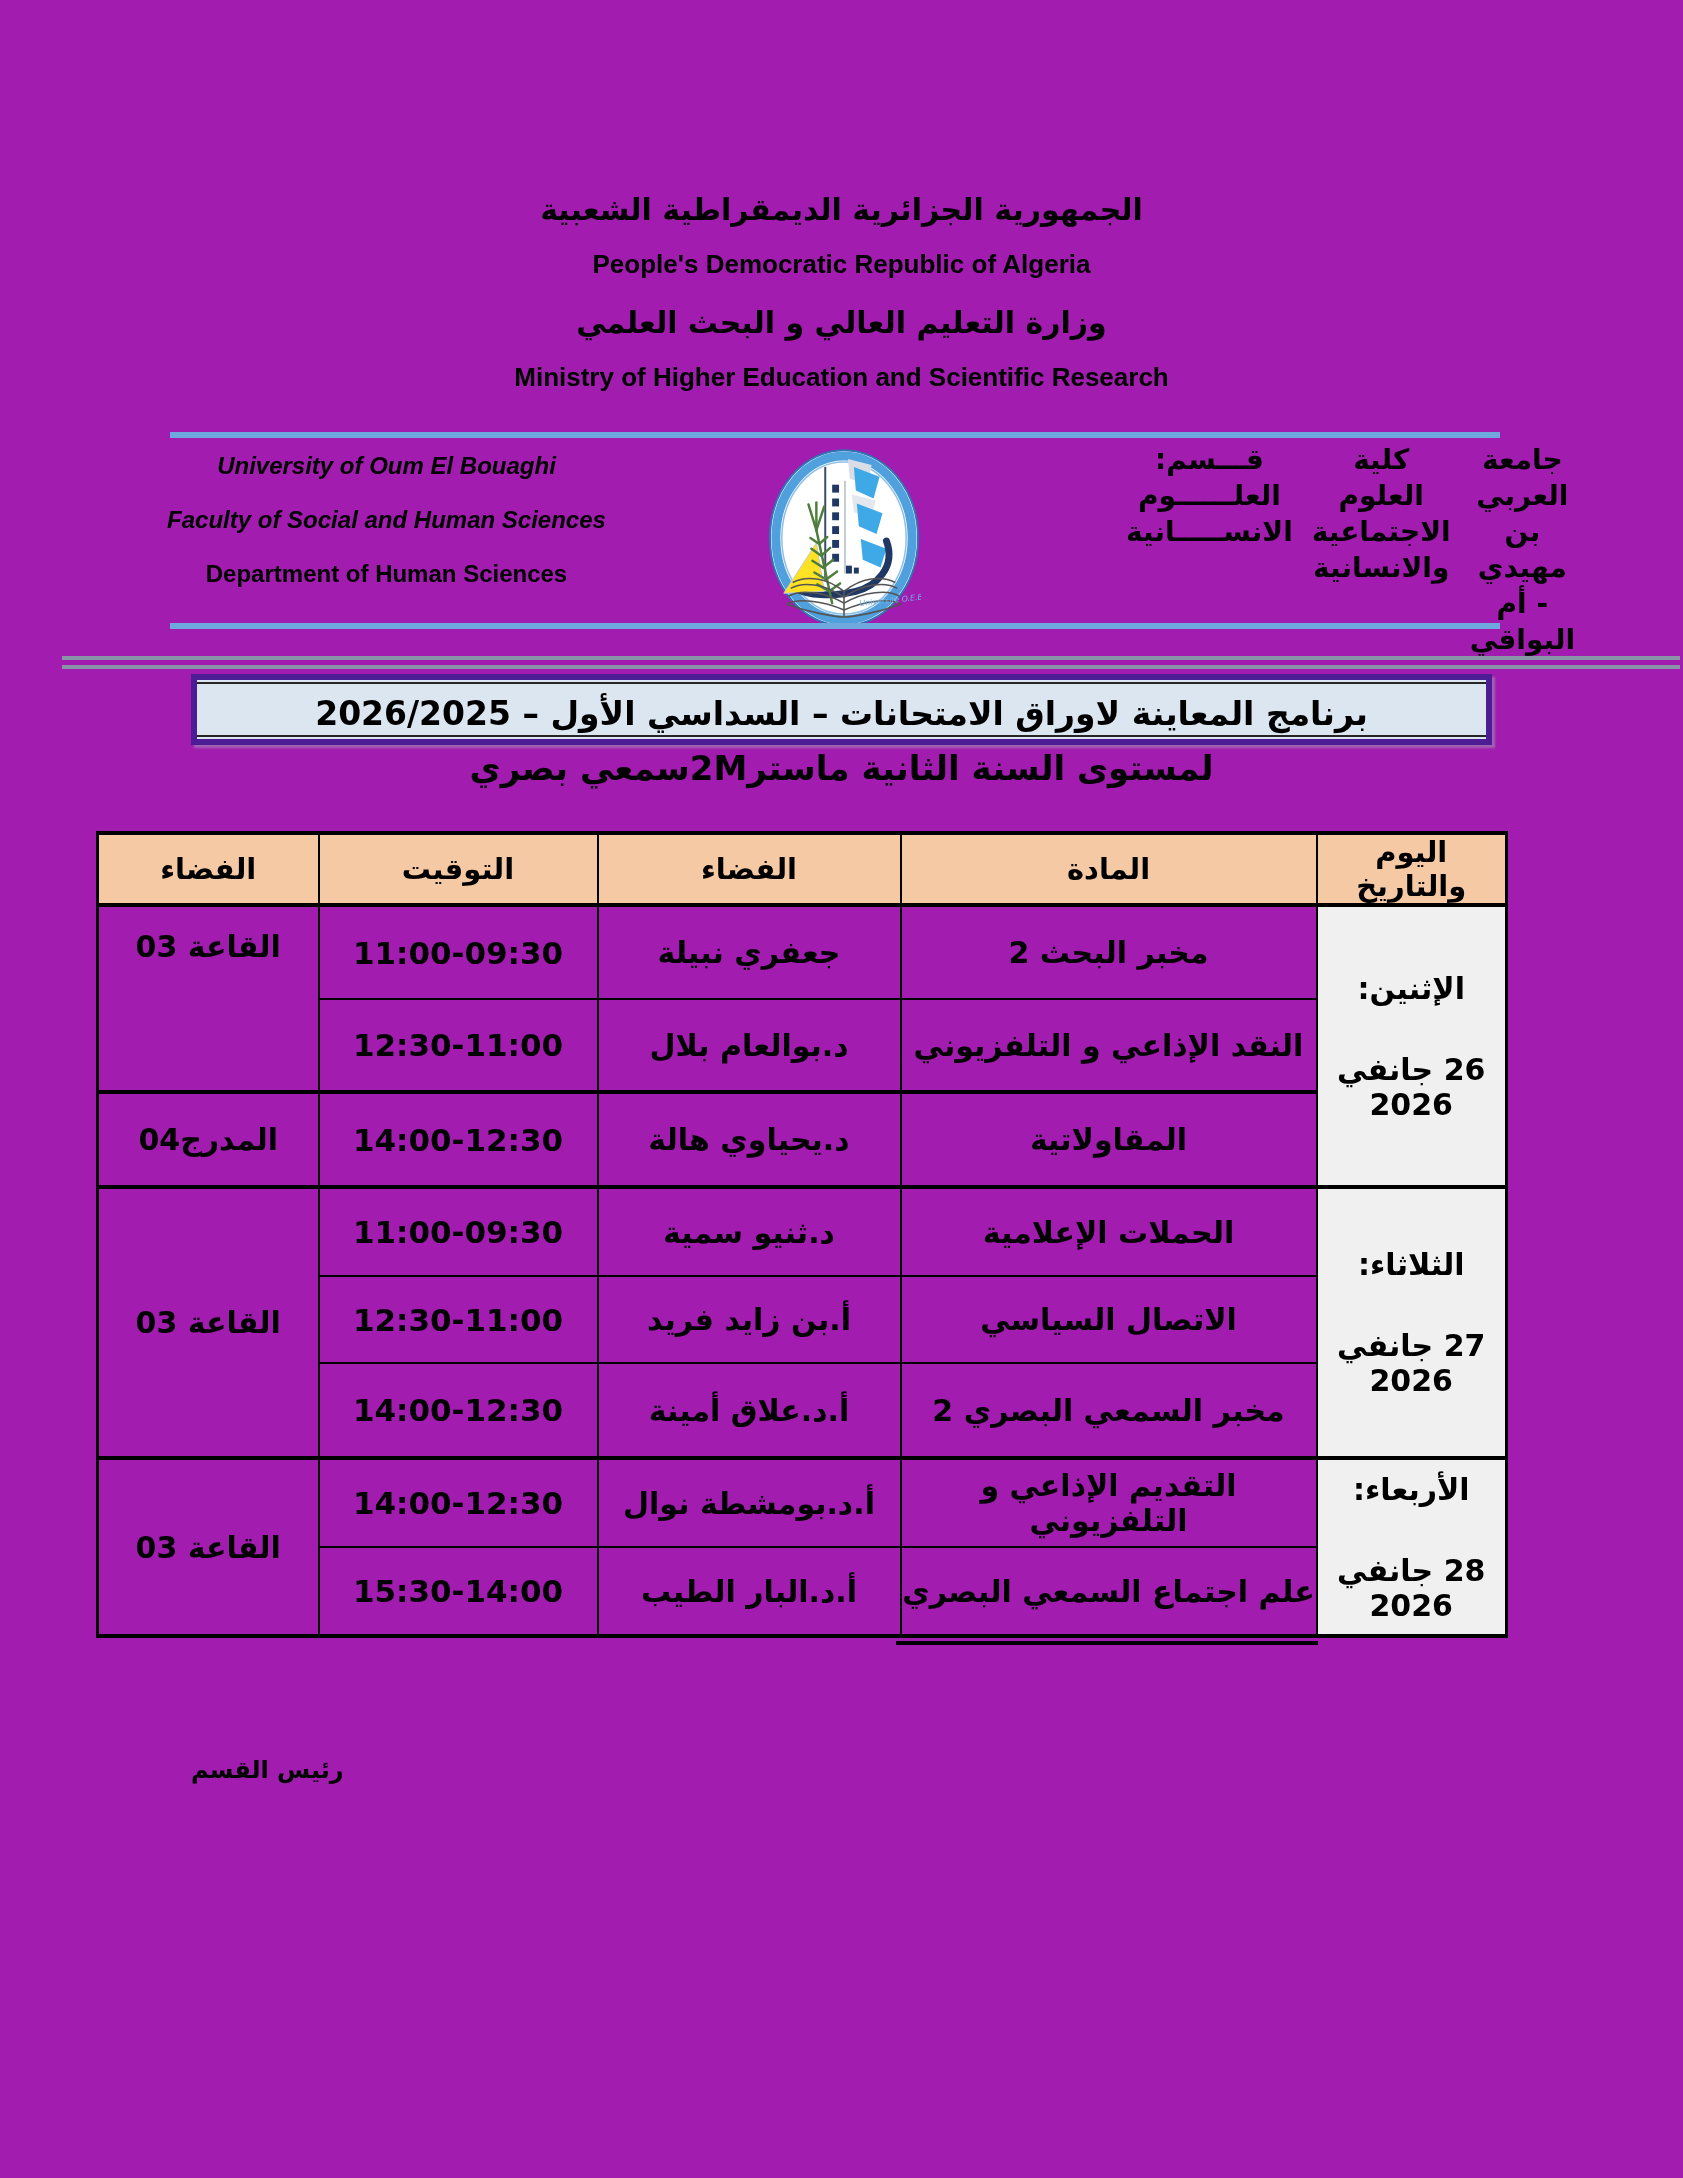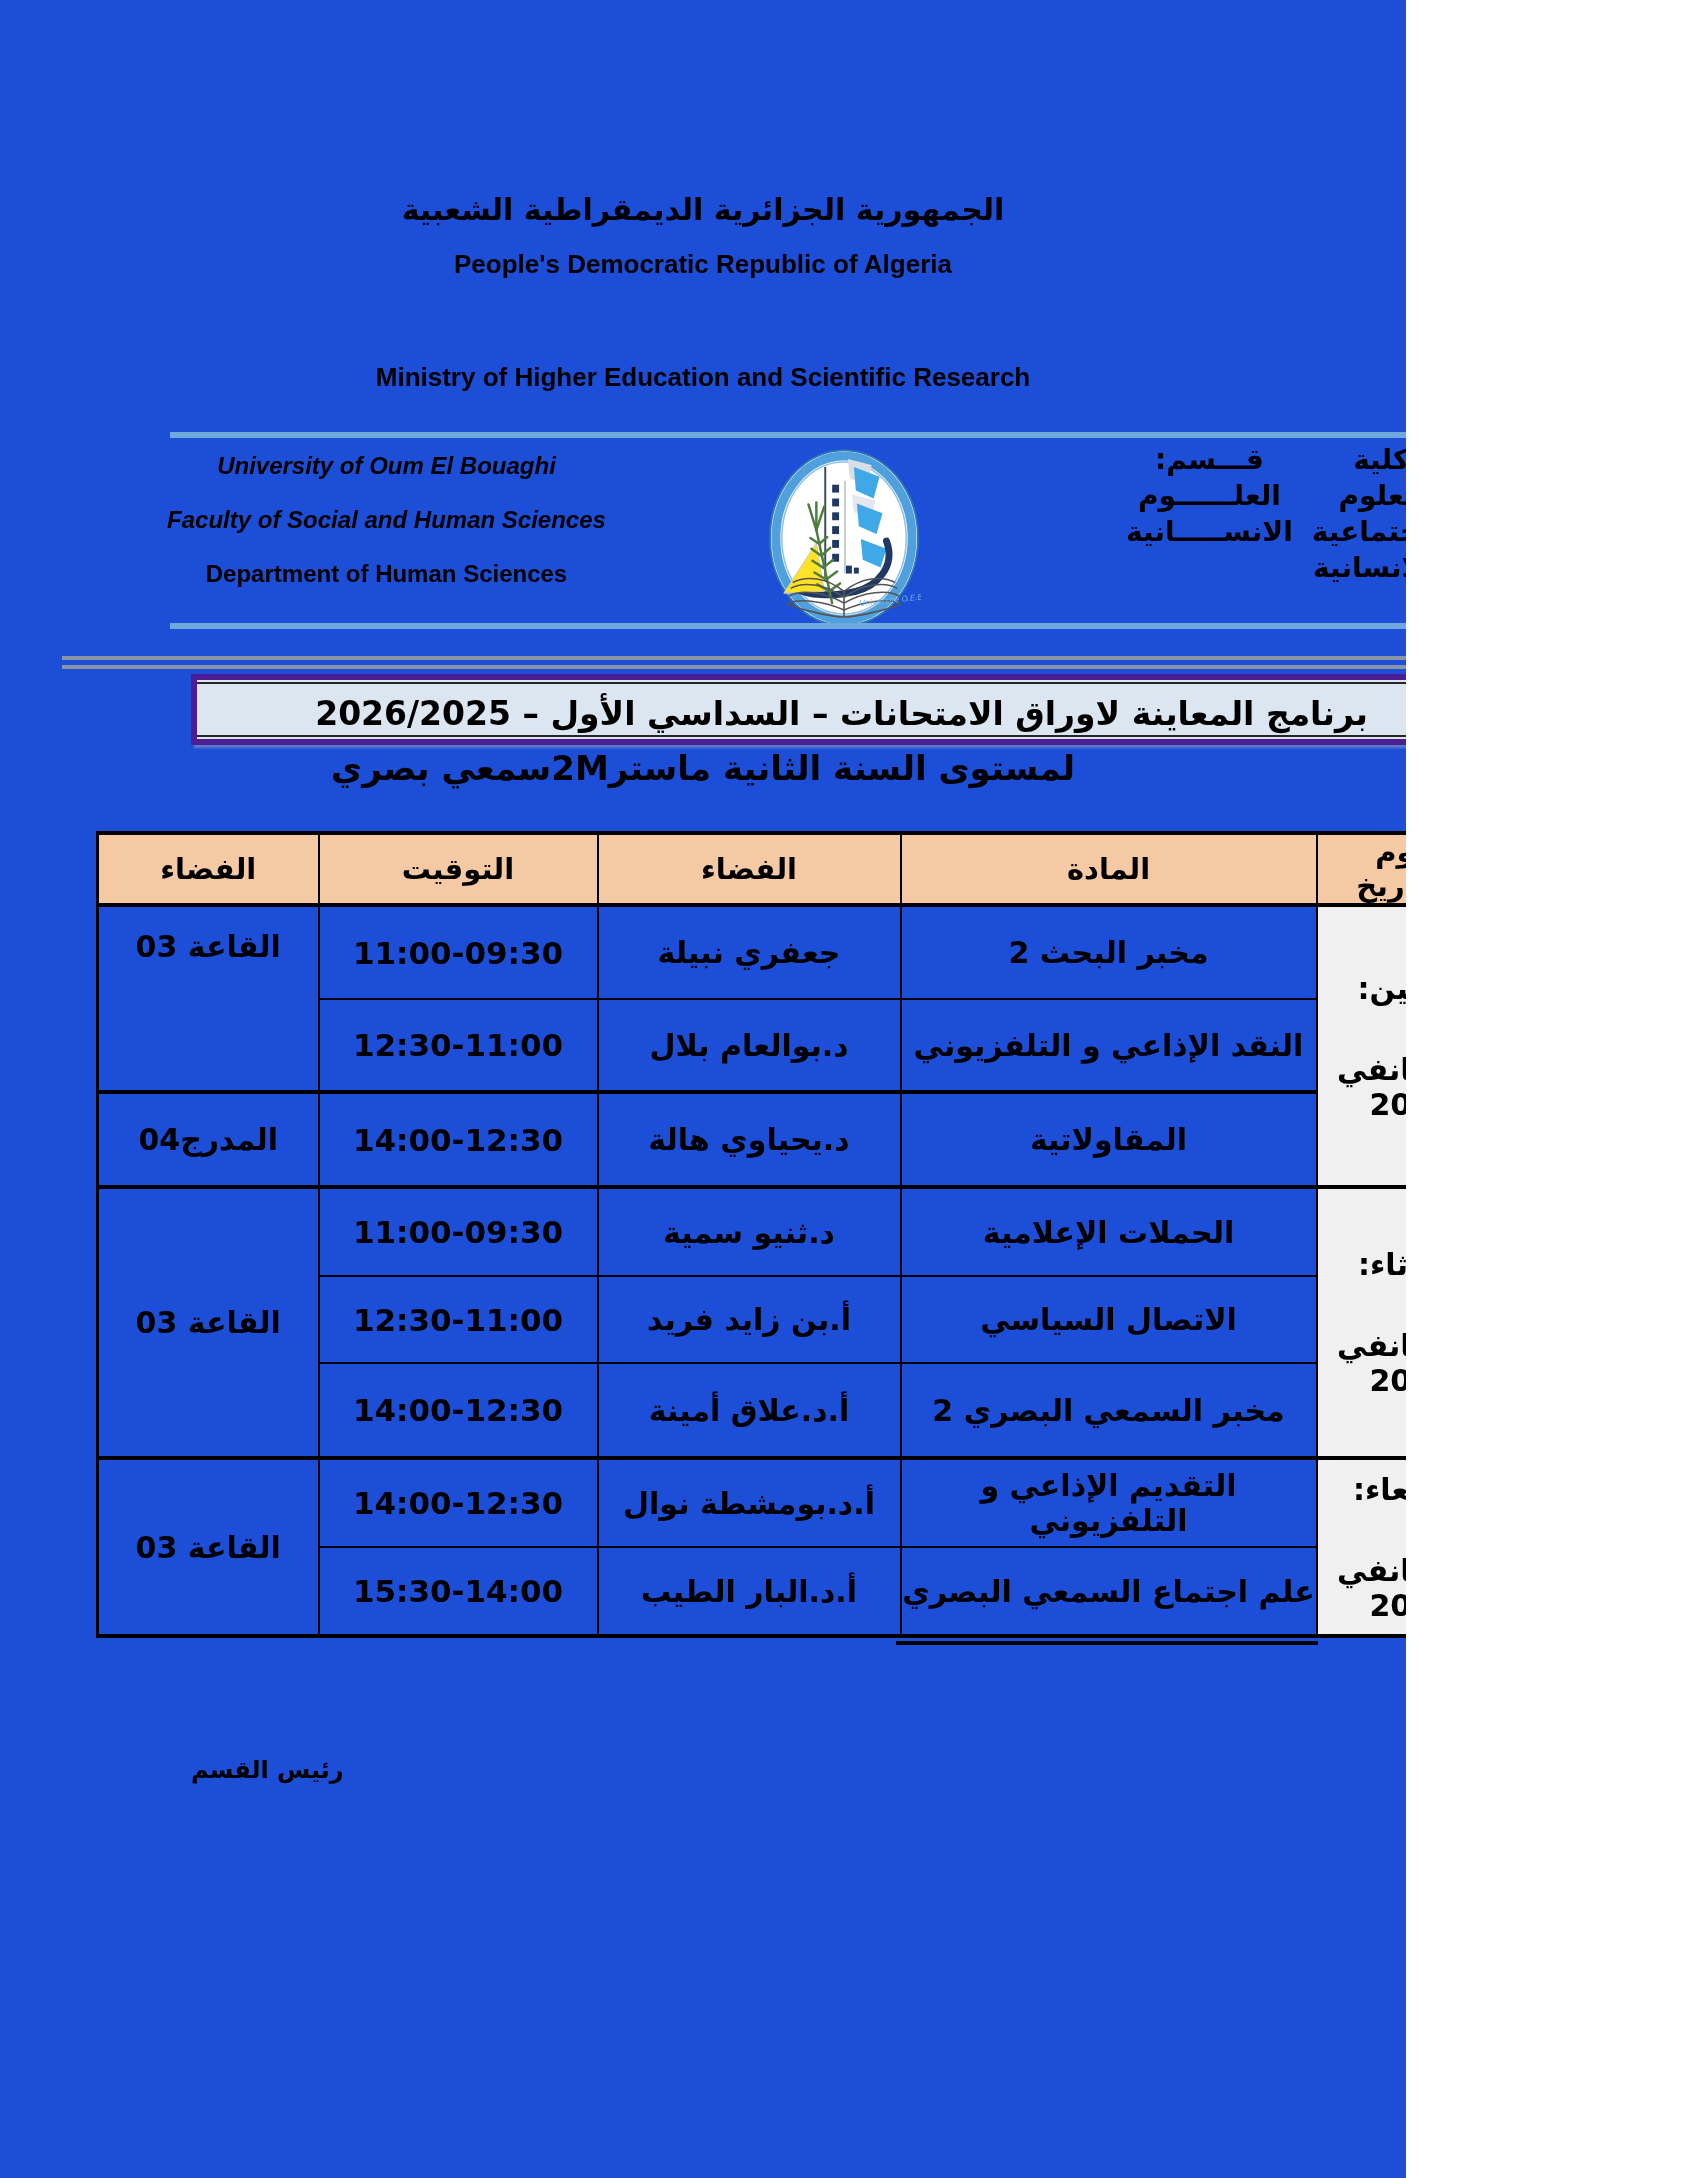--- a/index.html
+++ b/index.html
@@ -1,17 +1,17 @@
 <!DOCTYPE html>
 <html lang="ar"><head>
 <meta charset="utf-8">
 <style>
   html,body{margin:0;padding:0;background:#ffffff;}
   .page{
-    position:relative;width:1406px;height:2178px;background:#1d4ed8;
+    position:relative;width:1683px;height:2178px;background:#a21caf;
     font-family:"DejaVu Sans",sans-serif;color:#000;overflow:hidden;
   }
   .cline{position:absolute;left:0;width:100%;text-align:center;font-weight:bold;}
   .h-ar{font-size:30px;direction:rtl;}
   .h-en{font-size:26px;font-family:"Liberation Sans",sans-serif;}
   .h-ar1{top:192px;} .h-en1{top:249px;} .h-ar2{top:305px;} .h-en2{top:362px;}
 
   .rule-blue{position:absolute;left:170px;width:1330px;height:6px;background:#6FA8DC;}
   .rb-top{top:432px;} .rb-bot{top:623px;}
   .rule-gray{position:absolute;left:62px;width:1618px;height:4px;background:#8A94A8;}
@@ -54,20 +54,21 @@
 
   .footer-sign{position:absolute;left:191px;top:1736px;font-weight:bold;font-size:24px;direction:rtl;margin-top:20px;}
 </style>
 </head>
 <body>
 
 <div class="page">
 
   <div class="cline h-ar h-ar1">الجمهورية الجزائرية الديمقراطية الشعبية</div>
   <div class="cline h-en h-en1">People's Democratic Republic of Algeria</div>
+  <div class="cline h-ar h-ar2">وزارة التعليم العالي و البحث العلمي</div>
   <div class="cline h-en h-en2">Ministry of Higher Education and Scientific Research</div>
 
   <div class="rule-blue rb-top"></div>
 
   <div class="inst-left">
     <div class="italic">University of Oum El Bouaghi</div>
     <div class="italic">Faculty of Social and Human Sciences</div>
     <div>Department of Human Sciences</div>
   </div>
 

